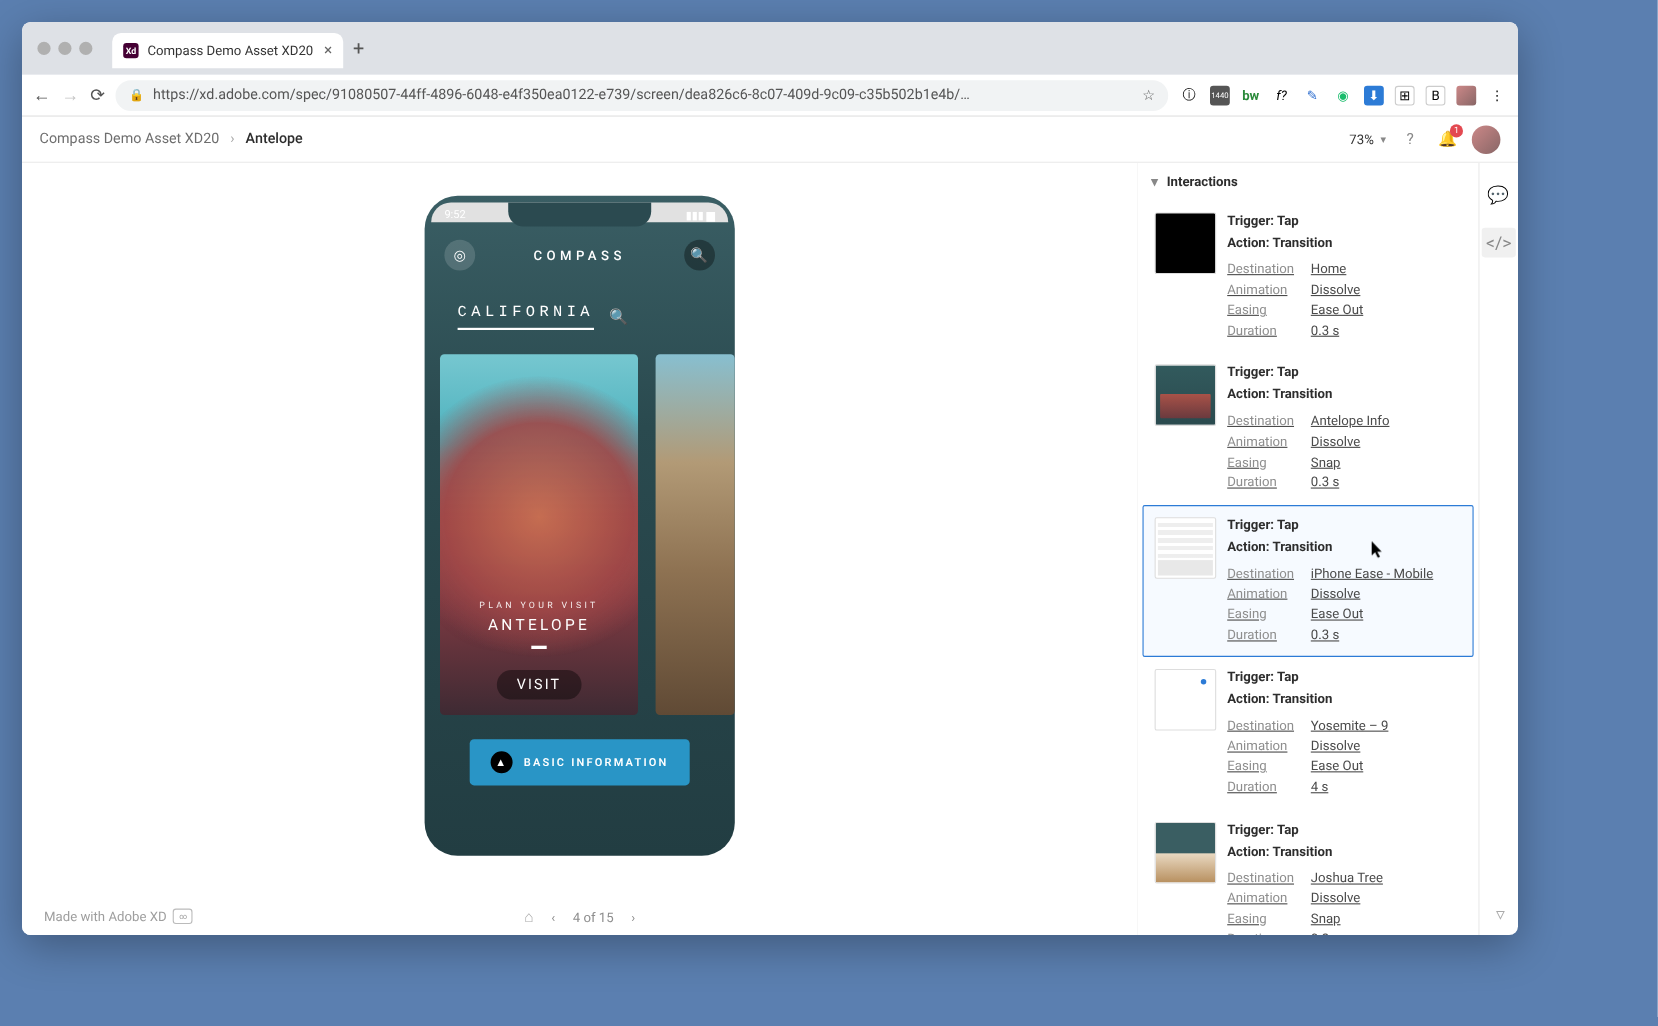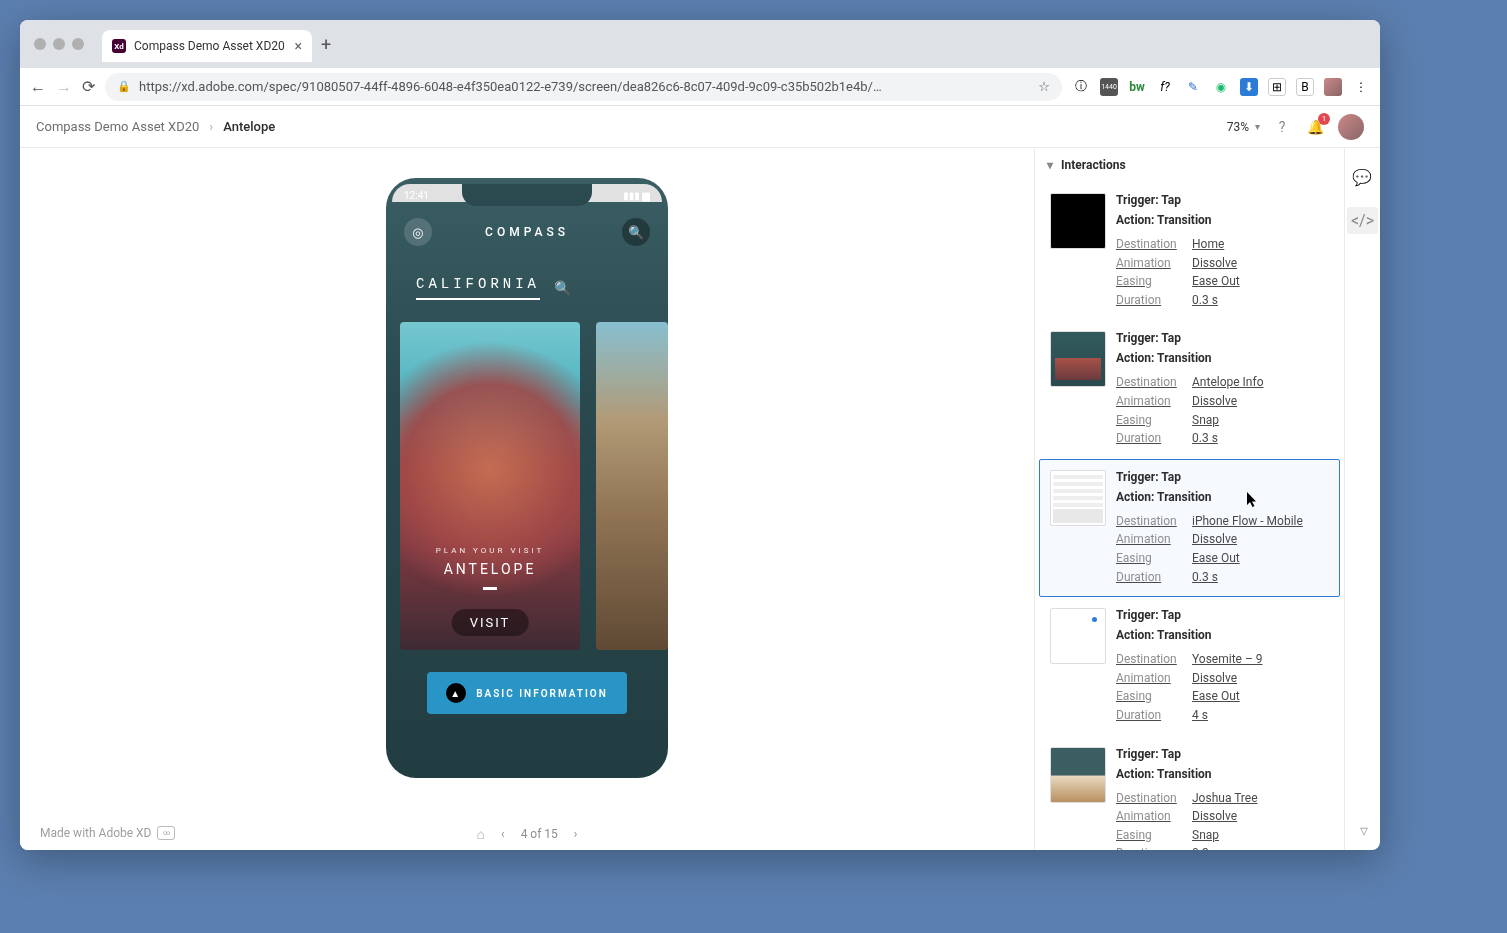--- a/index.html
+++ b/index.html
@@ -224,21 +224,21 @@
     </span>
     <span class="avatar"></span>
   </div>
 
   <div class="workspace">
     <div class="canvas">
       <div class="phone">
         <div class="notch-bg"></div>
         <div class="notch"></div>
         <div class="status">
-          <span>12:41</span>
+          <span>9:52</span>
           <span>▮▮▮ ▆</span>
         </div>
         <div class="ptop">
           <span class="circ-btn">◎</span>
           <span class="ptitle">COMPASS</span>
           <span class="circ-btn dark">🔍</span>
         </div>
         <div class="searchrow">
           <span class="region">CALIFORNIA</span>
           <span style="font-size:14px;opacity:.9">🔍</span>
@@ -324,21 +324,21 @@
             </div>
     </div>
         </div>
         <div class="inter sel">
     <div class="thumb kb"></div>
     <div class="idetails">
       <div class="t">Trigger: Tap</div>
       <div class="a">Action: Transition</div>
       <div class="kv">
               <span class="k">Destination</span>
-              <span class="v">iPhone Flow - Mobile</span>
+              <span class="v">iPhone Ease - Mobile</span>
             </div>
       <div class="kv">
               <span class="k">Animation</span>
               <span class="v">Dissolve</span>
             </div>
       <div class="kv">
               <span class="k">Easing</span>
               <span class="v">Ease Out</span>
             </div>
       <div class="kv">

